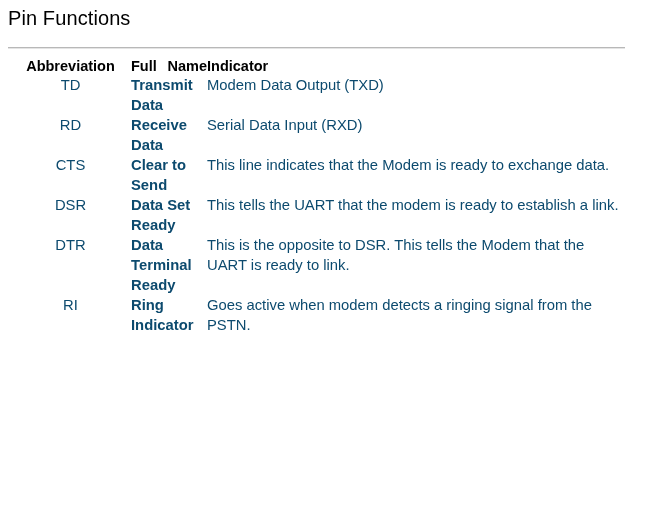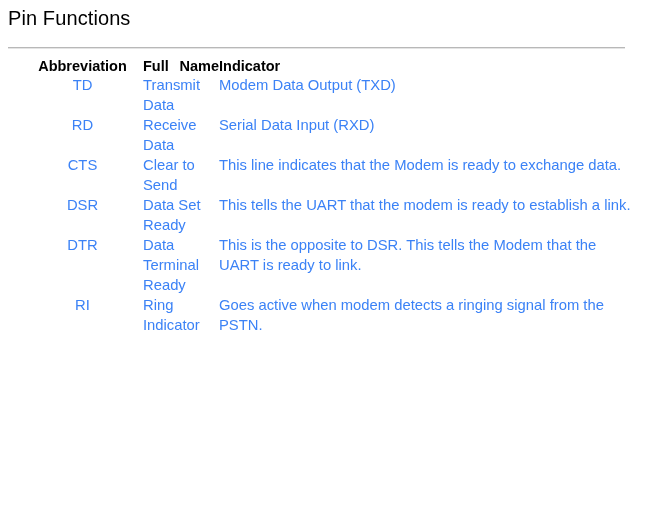--- a/index.html
+++ b/index.html
@@ -32,21 +32,21 @@
     letter-spacing: 0.1px;
   }
   .title-rule {
     height: 0;
     border: 0;
     border-top: 1px solid #b8b8b8;
     border-bottom: 1px solid #e4e4e4;
     margin: 17px 20px 0 8px;
   }
   .table-wrap {
-    margin: 9px 0 0 12px;
+    margin: 9px 0 0 0;
     padding: 0 10px 0 10px;
   }
   table.pin-table {
     border-collapse: collapse;
     border-spacing: 0;
     width: 610px;
     table-layout: fixed;
     font-size: 14.5px;
   }
   table.pin-table col.c-abbr  { width: 121px; }
@@ -75,33 +75,34 @@
     text-align: left;
     vertical-align: middle;
     padding-left: 3px;
     padding-bottom: 6px;
   }
 
   table.pin-table td {
     padding: 0;
     font-size: 14.8px;
     line-height: 20px;
-    color: #3b82f6;
+    color: #0c4a6e;
     vertical-align: top;
   }
   td.d-abbr {
     text-align: center;
     padding-top: 2px;
     padding-bottom: 6px;
   }
   td.d-full {
     text-align: left;
     padding-top: 2px;
     padding-right: 7px;
     padding-bottom: 6px;
+    font-weight: bold;
   }
   td.d-func {
     text-align: left;
     vertical-align: middle;
     padding-left: 3px;
     padding-bottom: 6px;
   }
 </style>
 </head>
 <body>

